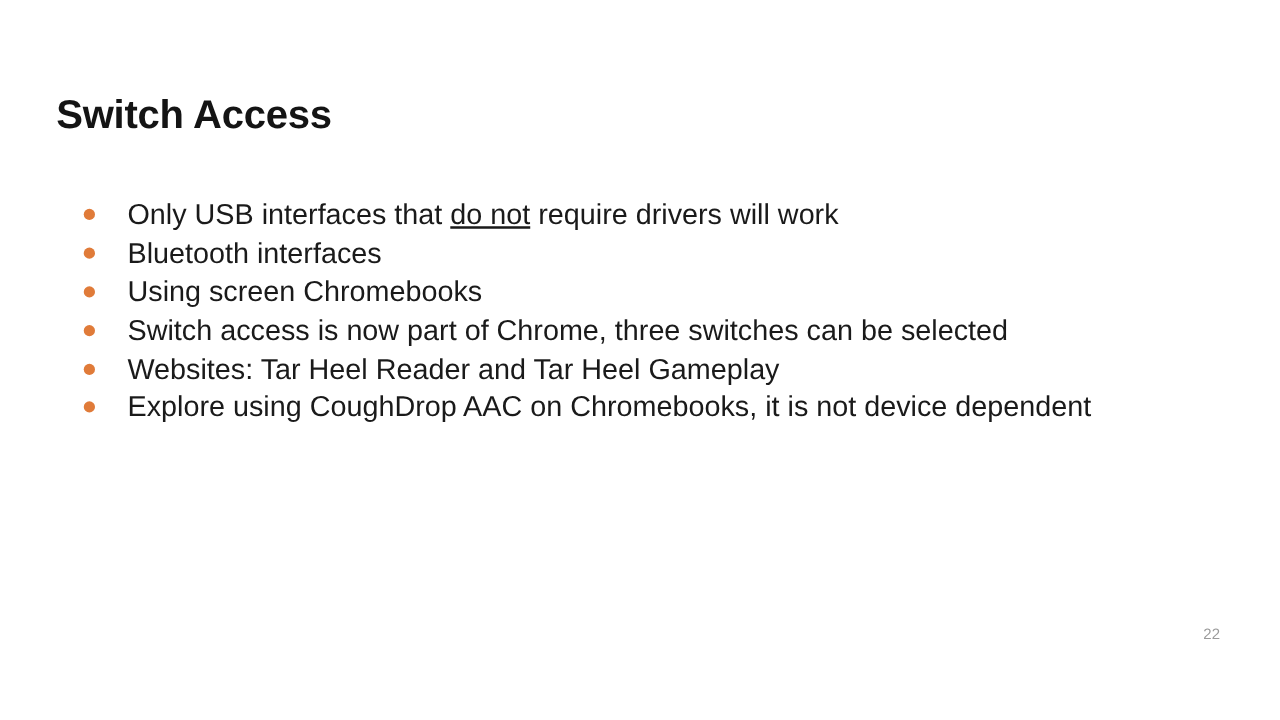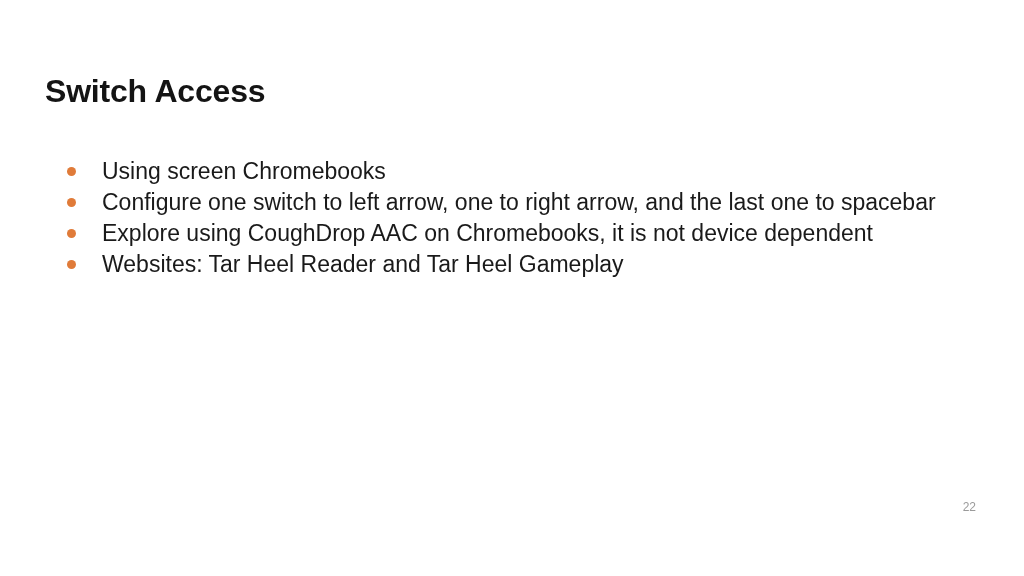--- a/index.html
+++ b/index.html
@@ -85,31 +85,39 @@
 </head>
 <body>
 
 <div class="slide">
 
   <h1 class="slide-title">Switch Access</h1>
 
   <ul class="bullet-list">
       <li class="bullet-item">
         <span class="bullet-marker" style="background: rgb(224, 123, 57);"></span>
+        <span class="bullet-text"><span>Only USB interfaces that </span><span class="underline-text">do not</span><span> require drivers will work</span></span>
+      </li>
+      <li class="bullet-item">
+        <span class="bullet-marker" style="background: rgb(224, 123, 57);"></span>
+        <span class="bullet-text"><span>Bluetooth interfaces</span></span>
+      </li>
+      <li class="bullet-item">
+        <span class="bullet-marker" style="background: rgb(224, 123, 57);"></span>
         <span class="bullet-text"><span>Using screen Chromebooks</span></span>
       </li>
       <li class="bullet-item">
         <span class="bullet-marker" style="background: rgb(224, 123, 57);"></span>
-        <span class="bullet-text"><span>Configure one switch to left arrow, one to right arrow, and the last one to spacebar</span></span>
+        <span class="bullet-text"><span>Switch access is now part of Chrome, three switches can be selected</span></span>
+      </li>
+      <li class="bullet-item">
+        <span class="bullet-marker" style="background: rgb(224, 123, 57);"></span>
+        <span class="bullet-text"><span>Websites: Tar Heel Reader and Tar Heel Gameplay</span></span>
       </li>
       <li class="bullet-item">
         <span class="bullet-marker" style="background: rgb(224, 123, 57);"></span>
         <span class="bullet-text"><span>Explore using CoughDrop AAC on Chromebooks, it is not device dependent</span></span>
-      </li>
-      <li class="bullet-item">
-        <span class="bullet-marker" style="background: rgb(224, 123, 57);"></span>
-        <span class="bullet-text"><span>Websites: Tar Heel Reader and Tar Heel Gameplay</span></span>
       </li>
     </ul>
 
   <div class="page-number">22</div>
 
 </div>
 
 </body></html>

